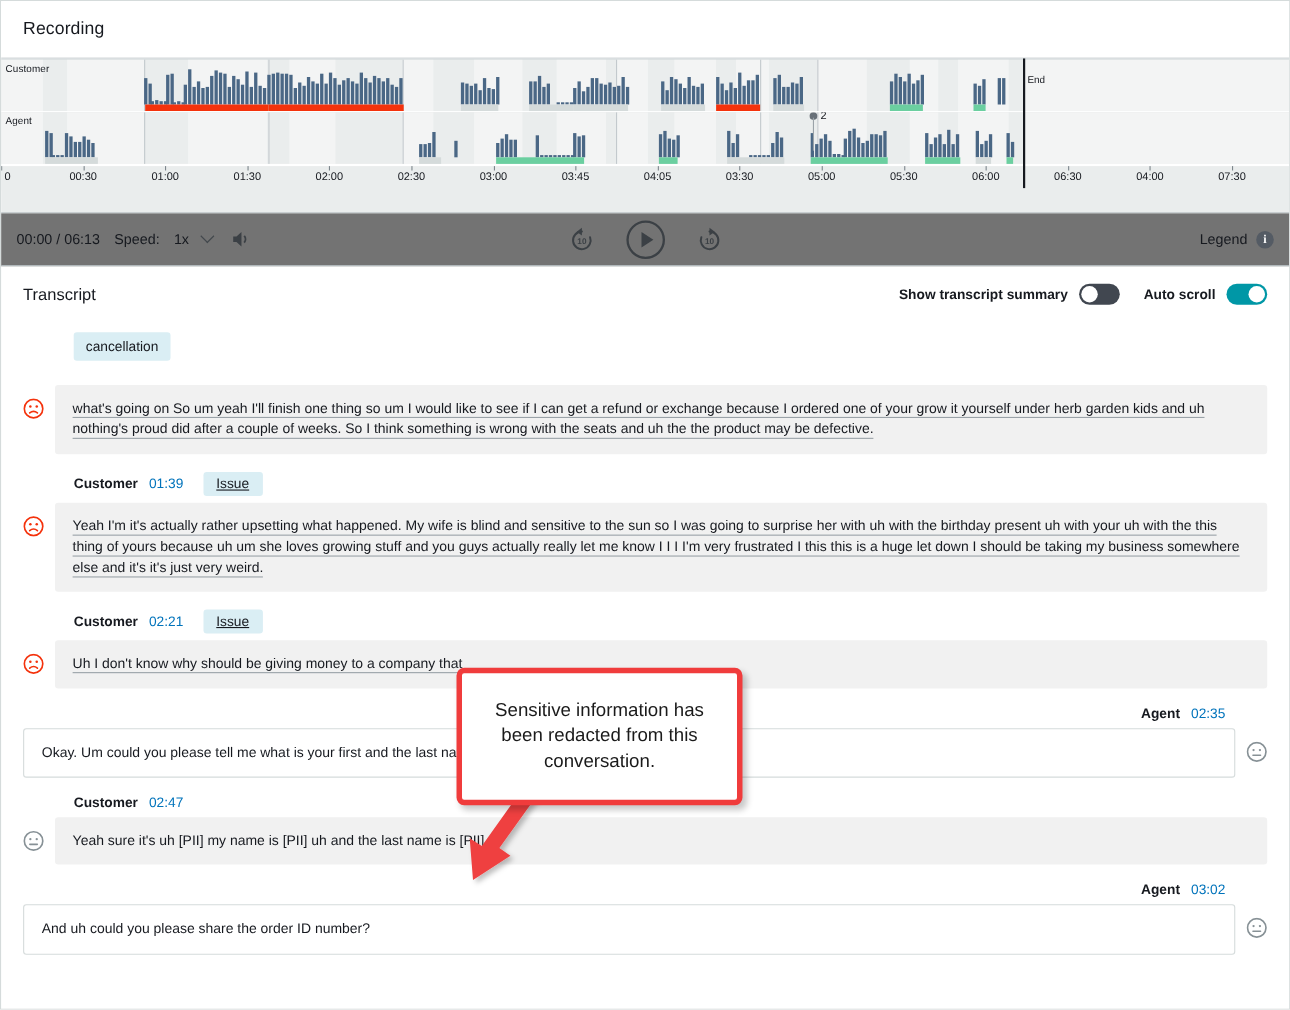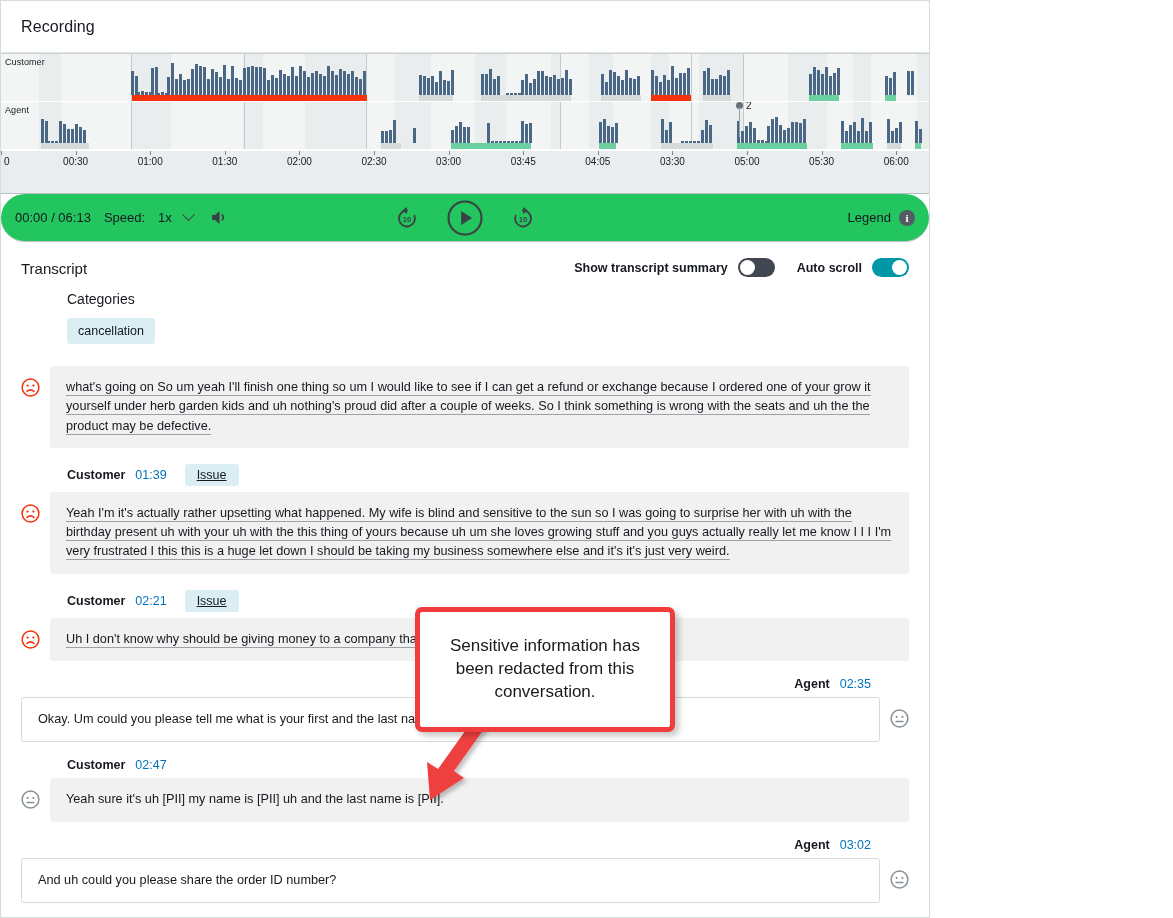--- a/index.html
+++ b/index.html
@@ -5,21 +5,21 @@
   * { box-sizing: border-box; margin: 0; padding: 0; }
   html, body {
     width: 1173px; height: 918px;
     background: #ffffff;
     font-family: "Liberation Sans", sans-serif;
     color: #16191f;
     overflow: hidden;
   }
   .app {
     position: relative;
-    width: 930px; height: 918px;
+    width: 1173px; height: 918px;
     background: #fff;
     border: 1px solid #d5dbdb;
     overflow: hidden;
   }
 
   
   .rec-header {
     height: 52px;
     display: flex; align-items: center;
     padding-left: 20px;
@@ -68,23 +68,23 @@
     position: relative; height: 23px;
     background: #eaeded; border-top: 1px solid #ffffff;
   }
   .tick { position: absolute; top: 0; width: 1px; height: 4px; background: #7d868c; }
   .tick-label { position: absolute; top: 5px; font-size: 10px; color: #16191f; transform: translateX(-50%); white-space: nowrap; }
 
   
   .player {
     position: relative;
     height: 48px;
-    background: #22c55e;
+    background: #737373;
     border-bottom: 1px solid #b9c0c4;
-    display: flex; align-items: center; border-radius: 24px;
+    display: flex; align-items: center;
   }
   .player-left { display: flex; align-items: center; gap: 13px; padding-left: 14px; }
   .time-display { font-size: 13px; color: #16191f; }
   .speed-label { font-size: 13px; color: #16191f; }
   .speed-sel { display: flex; align-items: center; gap: 12px; }
   .speed-val { font-size: 13px; color: #16191f; }
   .chev { width: 9px; height: 9px; border-right: 1.6px solid #43484d; border-bottom: 1.6px solid #43484d; transform: rotate(45deg) translate(-2px,-2px); }
   .vol-icon { margin-left: 4px; display: flex; align-items: center; }
   .player-center {
     position: absolute; left: 0; right: 0;
@@ -569,21 +569,20 @@
         <div class="toggle-group">
           <div class="toggle-label">Auto scroll</div>
           <div class="switch on">
               <div class="knob"></div>
             </div>
         </div>
       </div>
     </div>
 
     <div class="categories-block">
-      <div class="categories-title">Categories</div>
       <div class="cat-chip">cancellation</div>
     </div>
 
     <div class="msgs" id="msgs">
         <div class="msg-row">
           <div class="face"><svg width="19" height="19" viewBox="0 0 19 19">
               <circle cx="9.5" cy="9.5" r="8.4" fill="none" stroke="#f4320c" stroke-width="1.5"></circle>
               <circle cx="6.6" cy="7.6" r="1.15" fill="#f4320c"></circle>
               <circle cx="12.4" cy="7.6" r="1.15" fill="#f4320c"></circle>
               <path d="M6 13.4 Q9.5 10.4 13 13.4" fill="none" stroke="#f4320c" stroke-width="1.5" stroke-linecap="round"></path>

